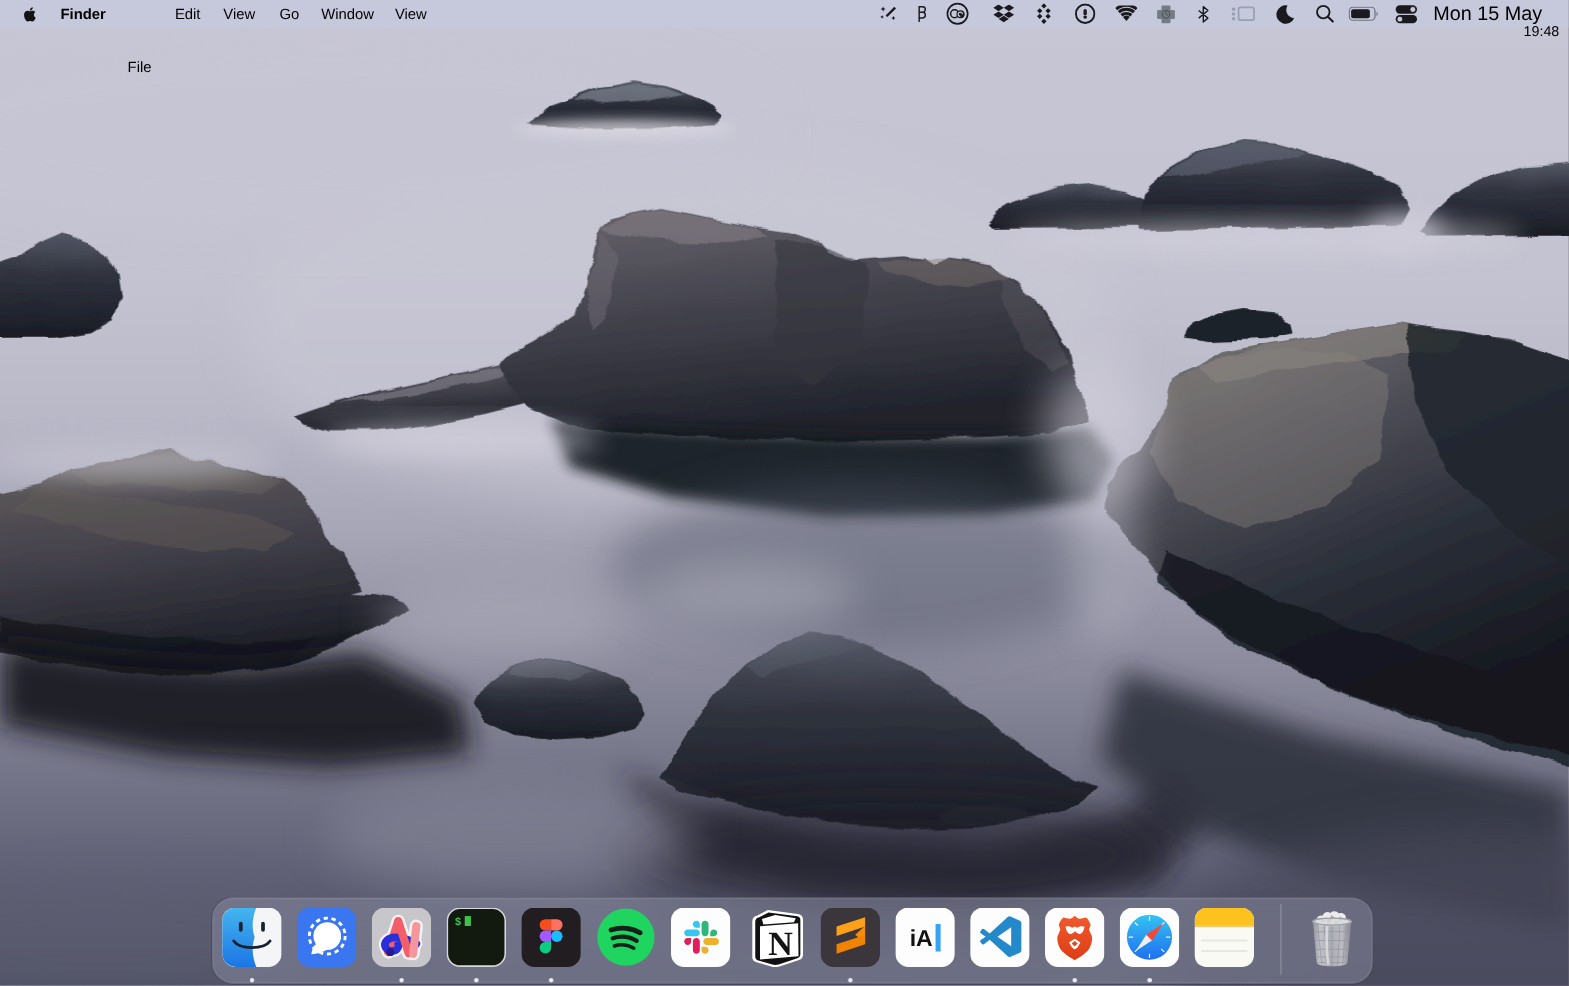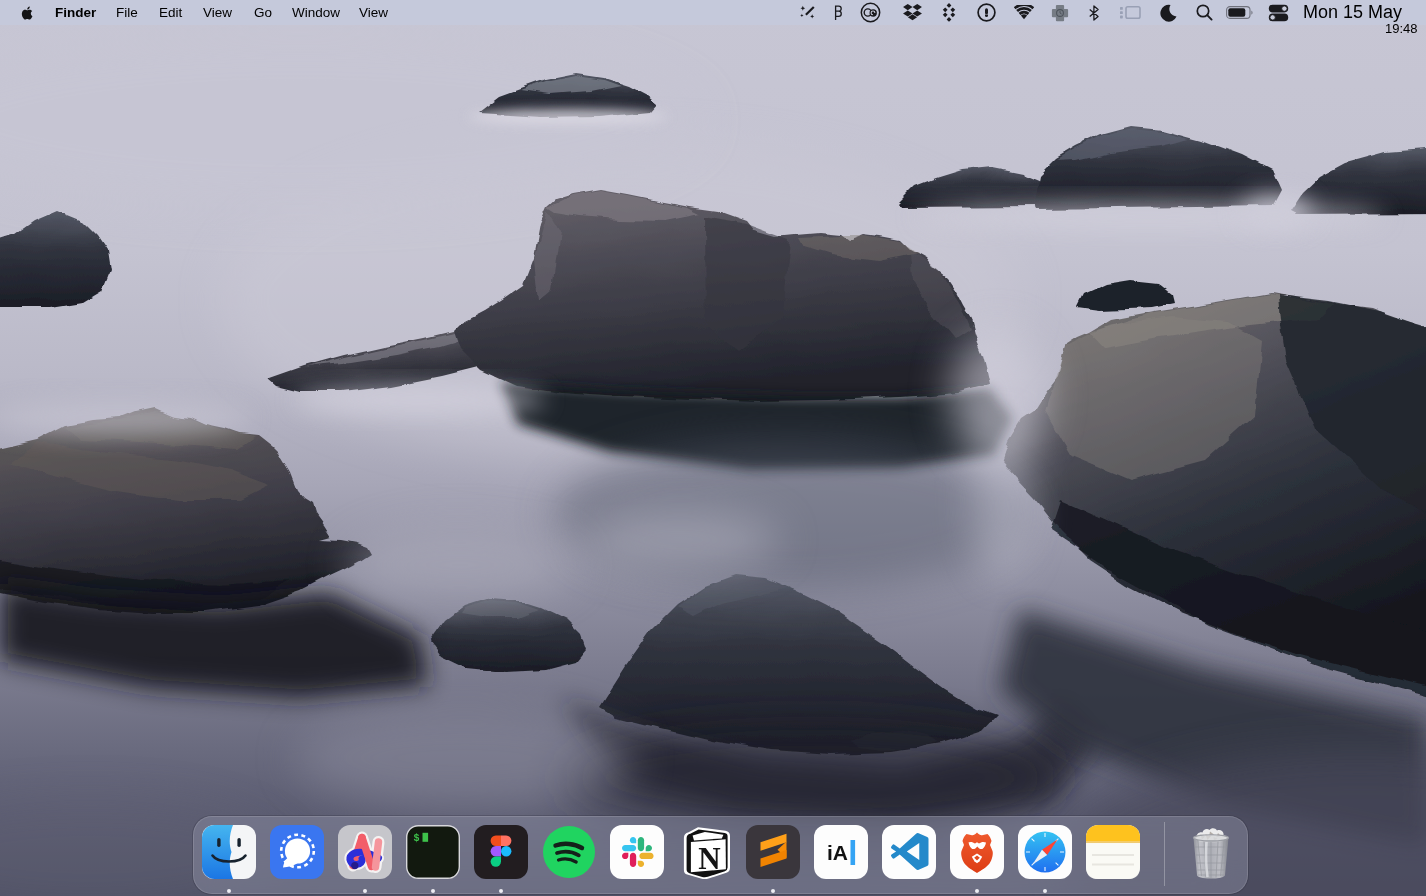--- a/index.html
+++ b/index.html
@@ -139,21 +139,21 @@
   <ellipse cx="680" cy="540" rx="100" ry="30" fill="#b8b7c5" opacity="0.5" filter="url(#blur20)"></ellipse>
 </svg>
 
 <div id="menubar">
   <div class="mic" style="left:20px;">
         <svg width="13" height="16" viewBox="0 0 13 16">
           <path fill="#141416" d="M10.8 8.5c0-1.6 1.3-2.4 1.4-2.5-.8-1.1-2-1.3-2.4-1.3-1-.1-2 .6-2.5.6-.5 0-1.3-.6-2.2-.6-1.1 0-2.2.7-2.7 1.7-1.2 2-.3 5 .8 6.6.5.8 1.2 1.7 2 1.6.8 0 1.1-.5 2.1-.5 1 0 1.3.5 2.2.5.9 0 1.5-.8 2-1.6.6-.9.9-1.8.9-1.9 0 0-1.6-.6-1.6-2.6zM9.2 3.6c.4-.6.7-1.3.6-2.1-.6 0-1.4.4-1.9 1-.4.5-.8 1.3-.7 2 .8.1 1.5-.3 2-.9z"></path>
         </svg>
       </div>
   <div class="mit" style="left:55px;font-weight:bold;">Finder</div>
-  <div class="mit" style="left:116px;">File</div>
+  <div class="mit" style="left:116px;margin-top:48px;">File</div>
   <div class="mit" style="left:159px;">Edit</div>
   <div class="mit" style="left:203px;">View</div>
   <div class="mit" style="left:254px;">Go</div>
   <div class="mit" style="left:292px;">Window</div>
   <div class="mit" style="left:359px;">View</div>
 
   <div class="mic" style="left:799px;">
         <svg width="17" height="17" viewBox="0 0 20 18">
           <g fill="#1a1a1e">
             <path d="M7.2 10.8 L16.5 1.5 L18.3 3.3 L9 12.6 Z"></path>

